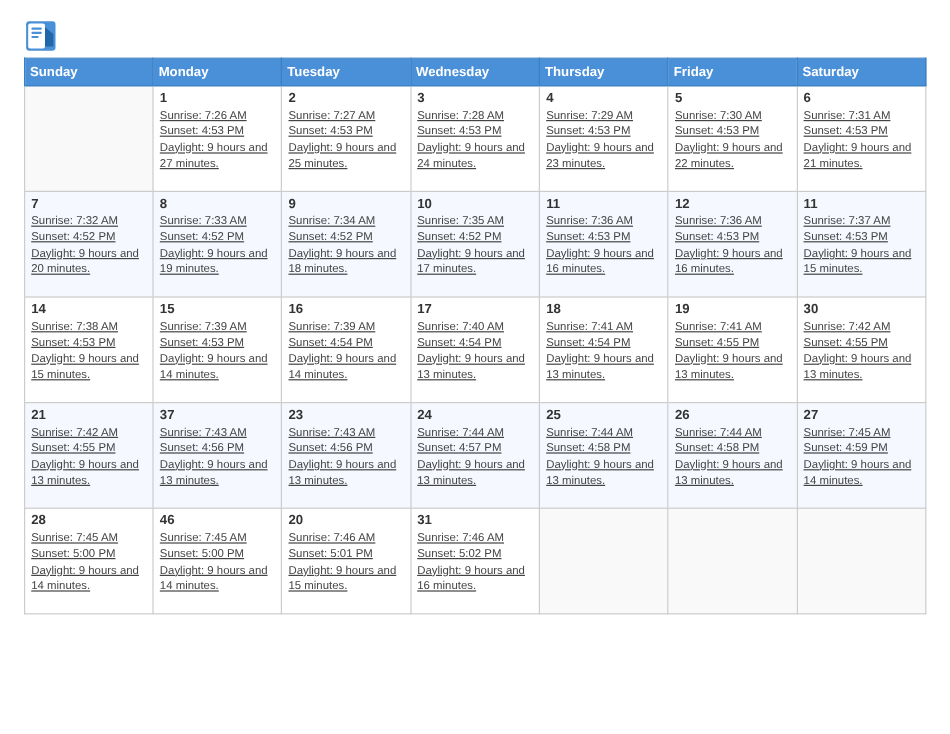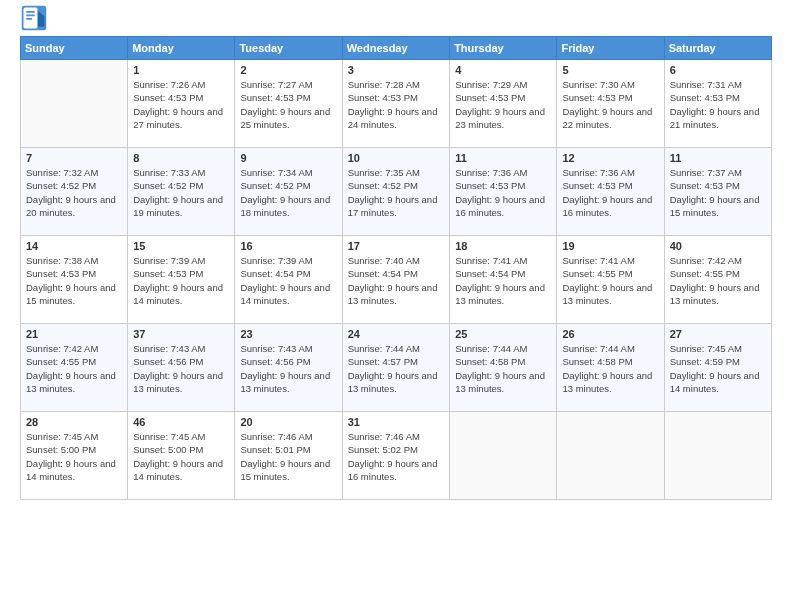--- a/index.html
+++ b/index.html
@@ -6,21 +6,21 @@
     body {
       font-family: Arial, sans-serif;
       background: #fff;
       width: 792px;
       height: 612px;
       overflow: hidden;
     }
     .page {
       width: 792px;
       height: 612px;
-      padding: 4px 20px;
+      padding: 16px 20px;
       background: #fff;
     }
     .header {
       display: flex;
       align-items: flex-start;
       justify-content: space-between;
       margin-bottom: 4px;
     }
     .logo {
       display: flex;
@@ -83,20 +83,21 @@
     .day-number {
       font-weight: bold;
       font-size: 11px;
       color: #333;
       margin-bottom: 2px;
     }
     .day-info {
       font-size: 9.5px;
       color: #444;
       line-height: 1.4;
+      text-decoration: underline;
     }
     .empty-cell {
       background: #f9f9f9 !important;
     }
   </style>
 </head>
 <body>
 
 <div class="page">
   <div class="header">
@@ -211,21 +212,21 @@
           </td>
           <td>
             <div class="day-number">18</div>
             <div class="day-info">Sunrise: 7:41 AM<br>Sunset: 4:54 PM<br>Daylight: 9 hours and 13 minutes.</div>
           </td>
           <td>
             <div class="day-number">19</div>
             <div class="day-info">Sunrise: 7:41 AM<br>Sunset: 4:55 PM<br>Daylight: 9 hours and 13 minutes.</div>
           </td>
           <td>
-            <div class="day-number">40</div>
+            <div class="day-number">30</div>
             <div class="day-info">Sunrise: 7:42 AM<br>Sunset: 4:55 PM<br>Daylight: 9 hours and 13 minutes.</div>
           </td>
         </tr>
         <tr>
           <td>
             <div class="day-number">21</div>
             <div class="day-info">Sunrise: 7:42 AM<br>Sunset: 4:55 PM<br>Daylight: 9 hours and 13 minutes.</div>
           </td>
           <td>
             <div class="day-number">37</div>

